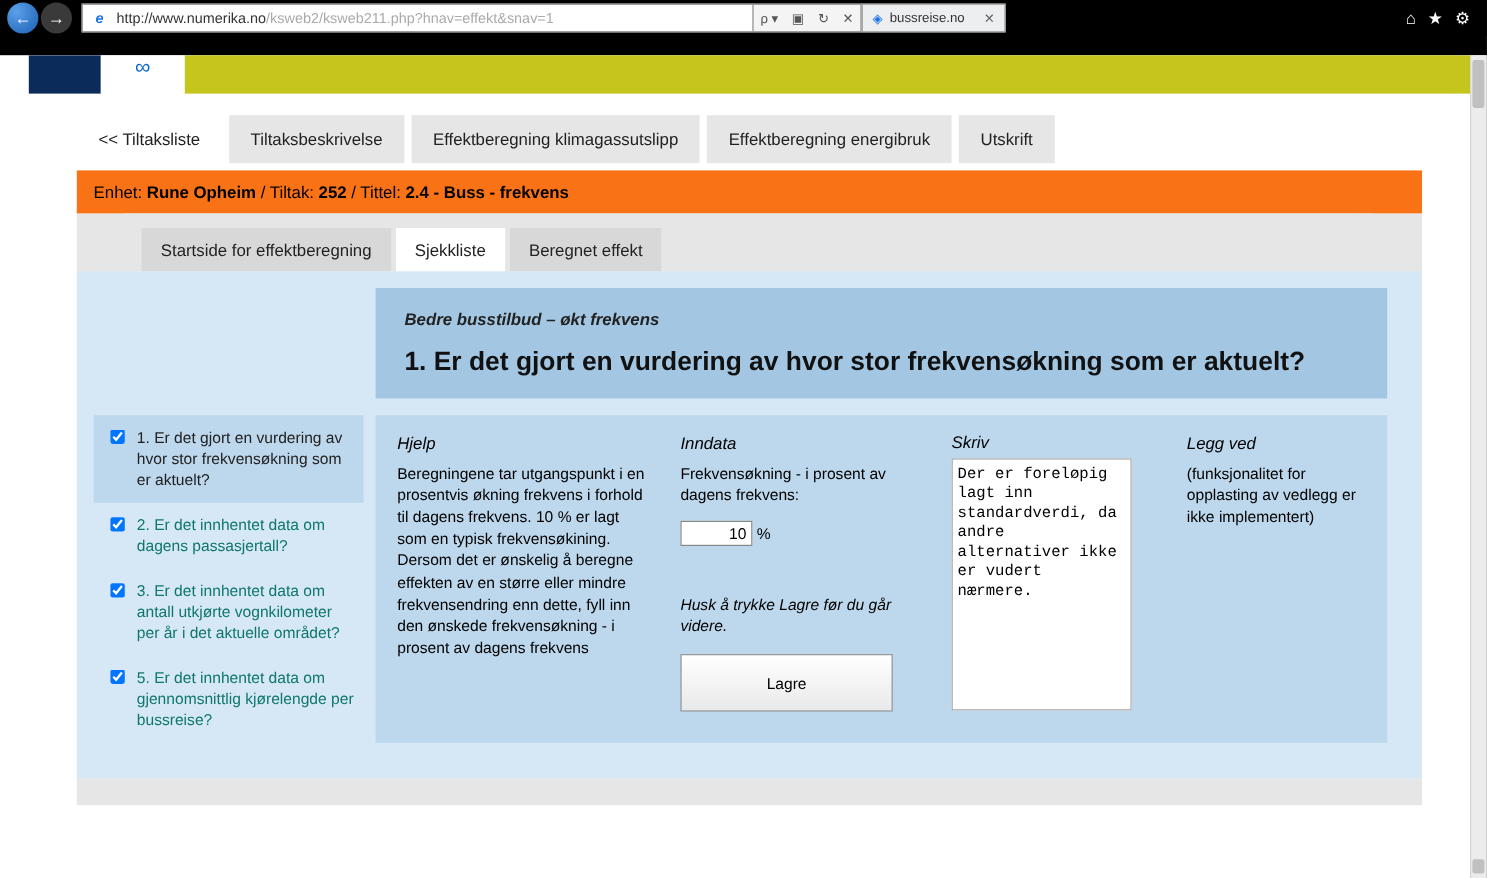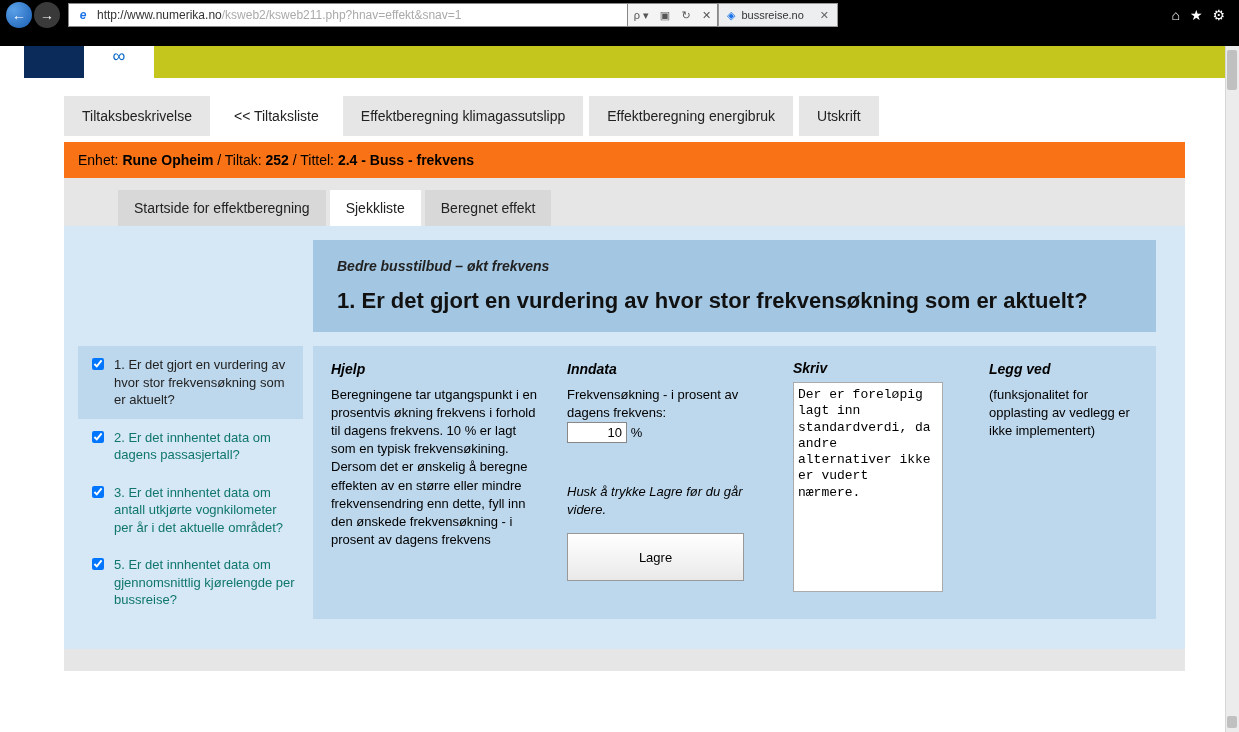--- a/index.html
+++ b/index.html
@@ -62,21 +62,21 @@
   .cols { display:flex; margin-top:14px; }
   .col-checklist { width:235px; padding-right:10px; }
   .col-main { flex:1; background:#bdd7ec; padding:14px 18px; display:flex; gap:26px; }
   
   .check-item { display:flex; align-items:flex-start; gap:10px; padding:10px 8px 10px 14px; font-size:13px; }
   .check-item.active { background:#bdd7ec; }
   .check-item input[type=checkbox] { margin-top:2px; width:12px; height:12px; }
   .check-item .txt { color:#0f766e; cursor:pointer; line-height:1.35; }
   .check-item.active .txt { color:#222; cursor:default; }
   
-  .col-main h4 { font-style:italic; font-weight:bold; font-size:14px; margin-bottom:6px; }
+  .col-main h4 { font-style:italic; font-weight:normal; font-size:14px; margin-bottom:6px; }
   .help-col { width:210px; font-size:13px; line-height:1.4; }
   .input-col { width:200px; font-size:13px; line-height:1.4; }
   .write-col { width:170px; }
   .attach-col { flex:1; font-size:13px; line-height:1.4; }
   
   .freq-input { width:60px; text-align:right; padding:2px 4px; font-size:13px; border:1px solid #888; background:#fff; font-family:inherit; }
   .hint { font-style:italic; margin-top:40px; }
   .save-btn { width:177px; height:48px; margin-top:14px; background:linear-gradient(#fff,#e9e9e9); border:1px solid #999; font-size:13px; cursor:pointer; }
   .write-col textarea { width:150px; height:210px; font-family:"Courier New", monospace; font-size:13px; padding:4px; border:1px solid #aaa; resize:none; overflow-y:scroll; line-height:1.25; }
   
@@ -122,22 +122,22 @@
   </div>
   <div class="viewport-inner">
 
     <div class="header-strip">
       <div class="logo-box"></div>
       <div class="logo-box2">∞</div>
       <div class="green-bar"></div>
     </div>
 
     <div class="main-tabs">
+      <button class="main-tab link">&lt;&lt; Tiltaksliste</button>
       <button class="main-tab">Tiltaksbeskrivelse</button>
-      <button class="main-tab link">&lt;&lt; Tiltaksliste</button>
       <button class="main-tab">Effektberegning klimagassutslipp</button>
       <button class="main-tab">Effektberegning energibruk</button>
       <button class="main-tab">Utskrift</button>
     </div>
 
     <div class="unit-row">
       <span>Enhet: </span><b>Rune Opheim</b><span> / Tiltak: </span><b>252</b><span> / Tittel: </span><b>2.4 - Buss - frekvens</b>
     </div>
 
     <div class="sub-tabs-wrap">
@@ -177,21 +177,21 @@
 
         <div class="col-main">
           <div class="help-col">
             <h4>Hjelp</h4>
             <div>Beregningene tar utgangspunkt i en prosentvis økning frekvens i forhold til dagens frekvens. 10 % er lagt som en typisk frekvensøkining. Dersom det er ønskelig å beregne effekten av en større eller mindre frekvensendring enn dette, fyll inn den ønskede frekvensøkning - i prosent av dagens frekvens</div>
           </div>
 
           <div class="input-col">
             <h4>Inndata</h4>
             <div>Frekvensøkning - i prosent av dagens frekvens:</div>
-            <div style="margin-top:0;">
+            <div style="margin-top:12px;">
               <input class="freq-input" value="10" style="">
               <span>%</span>
             </div>
             <div class="hint">Husk å trykke Lagre før du går videre.</div>
             <button class="save-btn">Lagre</button>
           </div>
 
           <div class="write-col">
             <h4>Skriv</h4>
             <textarea style="">Der er foreløpig lagt inn standardverdi, da andre alternativer ikke er vudert nærmere.</textarea>

